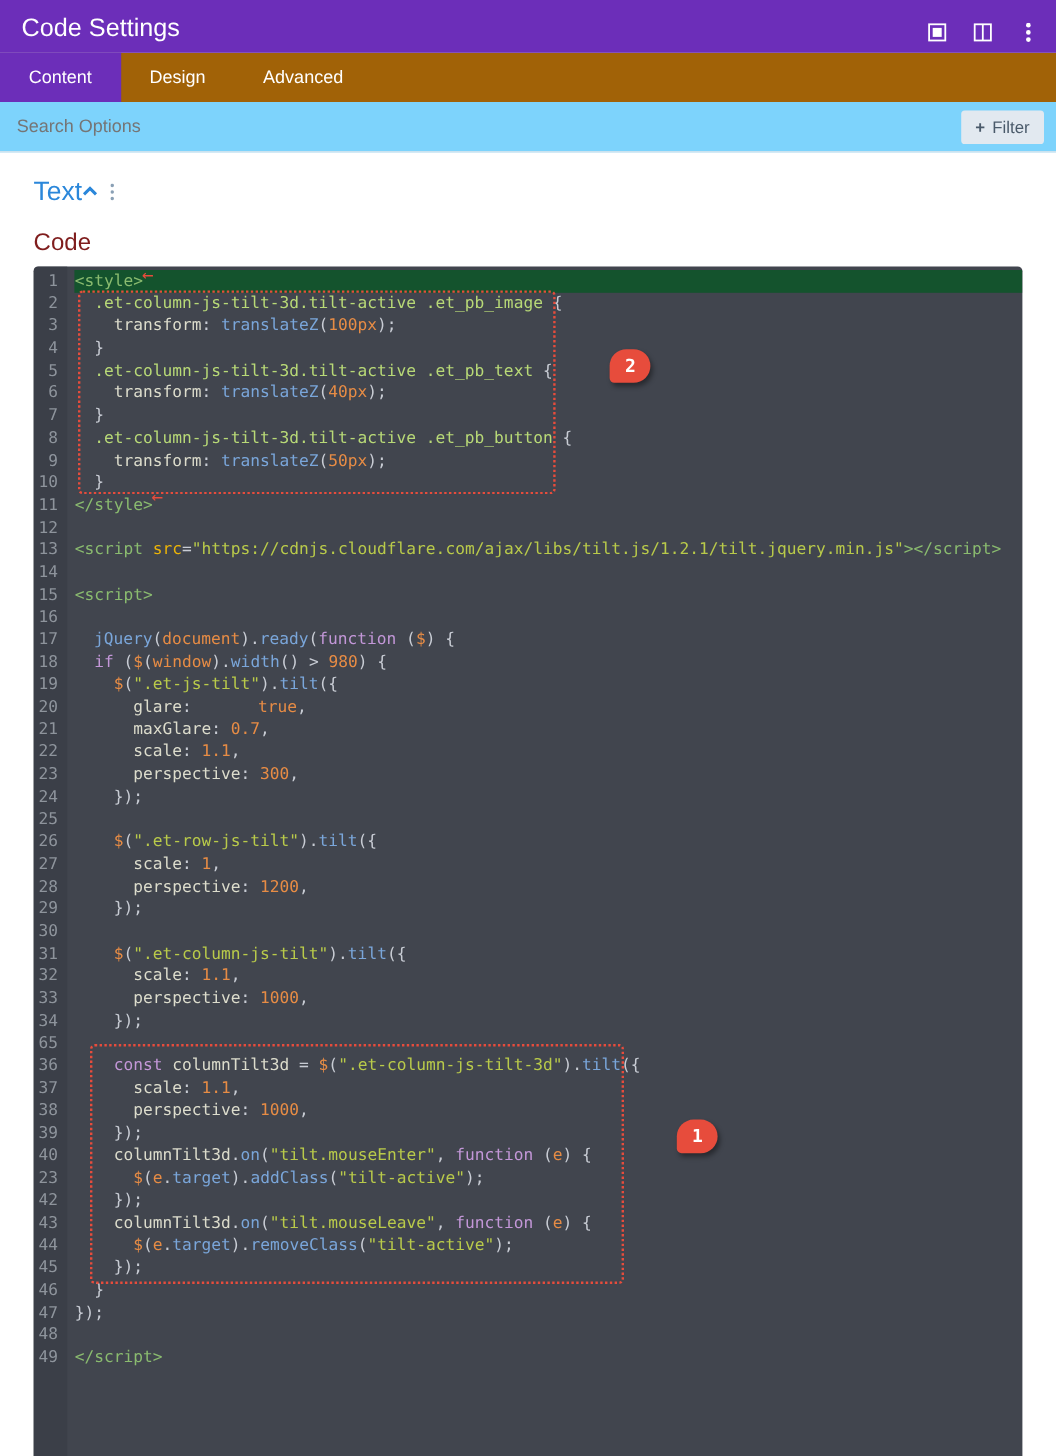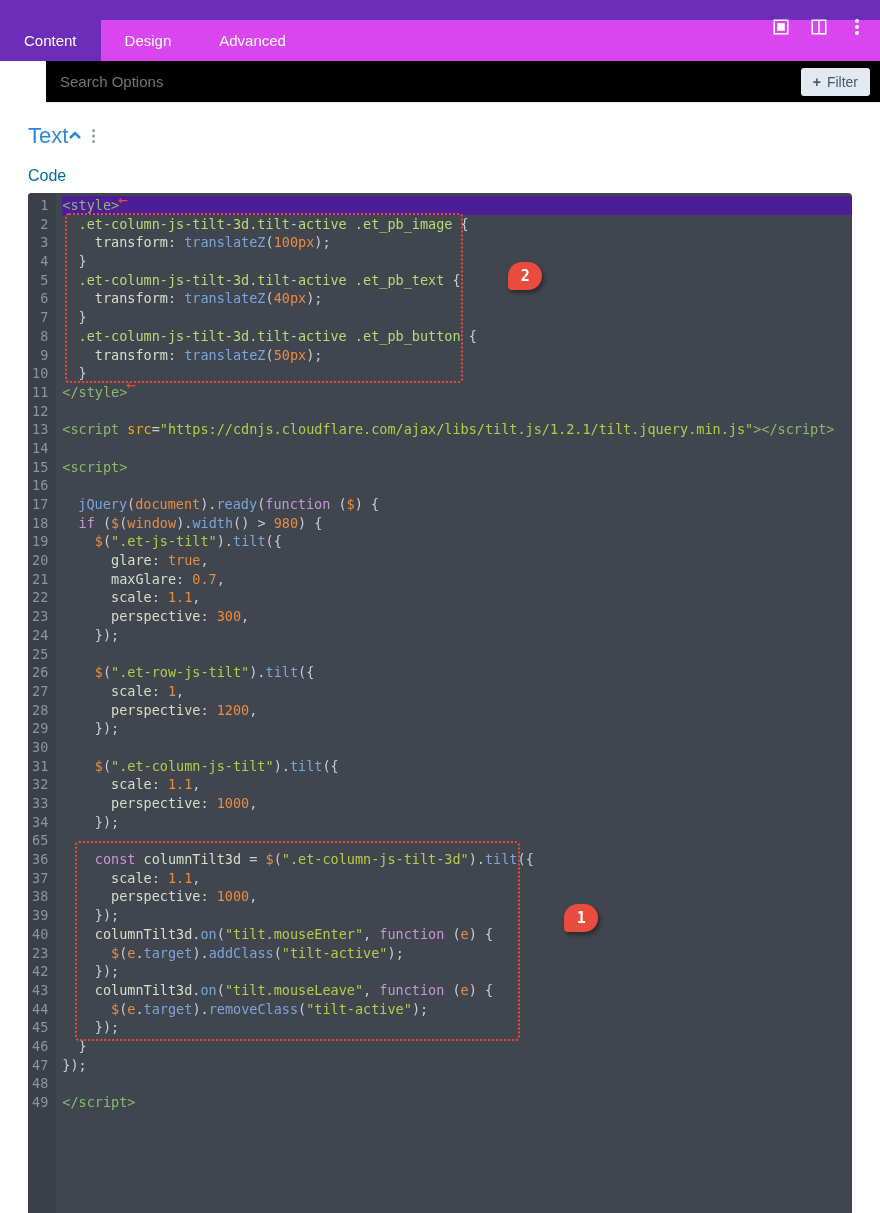--- a/index.html
+++ b/index.html
@@ -3,47 +3,48 @@
 <meta charset="utf-8">
 <style>
 * { margin: 0; padding: 0; box-sizing: border-box; }
 body { font-family: -apple-system, "Segoe UI", Helvetica, Arial, sans-serif; background: #fff; width: 880px; }
 .header { background: #6c2eb9; color: #fff; padding: 12px 18px 8px; position: relative; }
 .title { font-size: 21px; font-weight: 500; }
 .preset { font-size: 14px; margin-top: 4px; opacity: .95; }
 .preset-caret { display:inline-block; margin-left:4px; width:0; height:0; border-left:4px solid transparent; border-right:4px solid transparent; border-top:5px solid #fff; vertical-align:middle; }
 .header-icons { position: absolute; right: 14px; top: 18px; display: flex; gap: 20px; }
 .hicon { width: 18px; height: 18px; display: flex; align-items: center; justify-content: center; cursor: pointer; }
-.tabs { background: #d946ef; display: flex; }
+.tabs { background: #a16207; display: flex; }
 .tab { padding: 12px 24px; color: #fff; font-size: 15px; cursor: pointer; }
 .tab.active { background: #6c2eb9; }
-.searchbar { background: #000000; display: flex; align-items: center; padding: 6px 10px; border-bottom: 1px solid #e0e6ec; margin-left: 46px; }
+.searchbar { background: #7dd3fc; display: flex; align-items: center; padding: 6px 10px; border-bottom: 1px solid #e0e6ec; }
 .search-input { flex: 1; border: none; background: transparent; font-size: 15px; padding: 6px 4px; color: #5a6c7d; outline: none; }
 .filter-btn { background: #e2e9f0; border: none; padding: 6px 12px; font-size: 14px; color: #4a5a6a; border-radius: 3px; cursor: pointer; display:flex; align-items:center; gap:6px;}
 .section { padding: 20px 28px 16px; }
 .sect-head { display: flex; align-items: center; justify-content: flex-start; margin-bottom: 18px; }
 .sect-title { color: #2b87da; font-size: 22px; font-weight: 500; }
 .sect-ctrl { display: flex; gap: 10px; align-items: center; color: #2b87da; }
-.code-label { color: #0369a1; font-size: 16px; font-weight: 500; margin-bottom: 8px; }
+.code-label { color: #7f1d1d; font-size: 20px; font-weight: 500; margin-bottom: 8px; }
 .editor { background: #41454e; border-radius: 4px; font-family: "SFMono-Regular", Consolas, Menlo, monospace; font-size: 13.5px; line-height: 18.7px; display: flex; position: relative; overflow: hidden; }
 .gutter { background: #3b3f48; color: #8e949c; text-align: right; padding: 3px 8px 3px 4px; user-select: none; }
 .gutter div { height: 18.7px; }
 .codebody { padding: 3px 0 3px 6px; color: #c8ccd4; white-space: pre; position: relative; flex:1; }
 .codebody .row { height: 18.7px; position: relative; }
-.row.hl { background: #4c1d95; }
-.t-tag { color: #8abb6f; } .t-sel { color: #b8d977; } .t-prop { color: #dcdccc; } .t-func { color: #7aa6da; } .t-num { color: #e78c45; } .t-pun { color: #c8ccd4; } .t-attr { color: #eab308; } .t-str { color: #b9ca4a; } .t-kw { color: #c397d8; text-align: right; } .t-name { color: #7aa6da; margin-left: 16px; } .t-obj { color: #e78c45; } .t-true { color: #e78c45; } .t-m { color: #7aa6da; }
+.row.hl { background: #14532d; }
+.t-tag { color: #8abb6f; } .t-sel { color: #b8d977; } .t-prop { color: #dcdccc; } .t-func { color: #7aa6da; } .t-num { color: #e78c45; } .t-pun { color: #c8ccd4; } .t-attr { color: #eab308; } .t-str { color: #b9ca4a; } .t-kw { color: #c397d8; text-align: right; } .t-name { color: #7aa6da; margin-left: 16px; } .t-obj { color: #e78c45; } .t-true { color: #e78c45; margin-left: 47px; } .t-m { color: #7aa6da; }
 .callout { position: absolute; width: 34px; height: 28px; background: #e74c3c; border-radius: 14px 14px 14px 4px; color: #fff; font-weight: 700; font-size: 15px; display: flex; align-items: center; justify-content: center; box-shadow: 2px 3px 4px rgba(0,0,0,.4); }
 .annot-box { position: absolute; border: 2.5px dotted #e74c3c; border-radius: 4px; pointer-events: none; }
 .arrow-left { position: absolute; color: #e74c3c; font-size: 16px; line-height: 1; }
 svg { display: block; }
 </style>
 </head>
 <body>
 
 <div class="header">
+  <div class="title">Code Settings</div>
   <div class="header-icons">
     <div class="hicon">
         <svg width="18" height="18" viewBox="0 0 24 24" fill="none" stroke="#fff" stroke-width="2">
           <rect x="3" y="3" width="18" height="18"></rect>
           <rect x="8" y="8" width="8" height="8" fill="#fff"></rect>
         </svg>
       </div>
     <div class="hicon">
         <svg width="18" height="18" viewBox="0 0 24 24" fill="none" stroke="#fff" stroke-width="2">
           <rect x="3" y="3" width="18" height="18"></rect>

